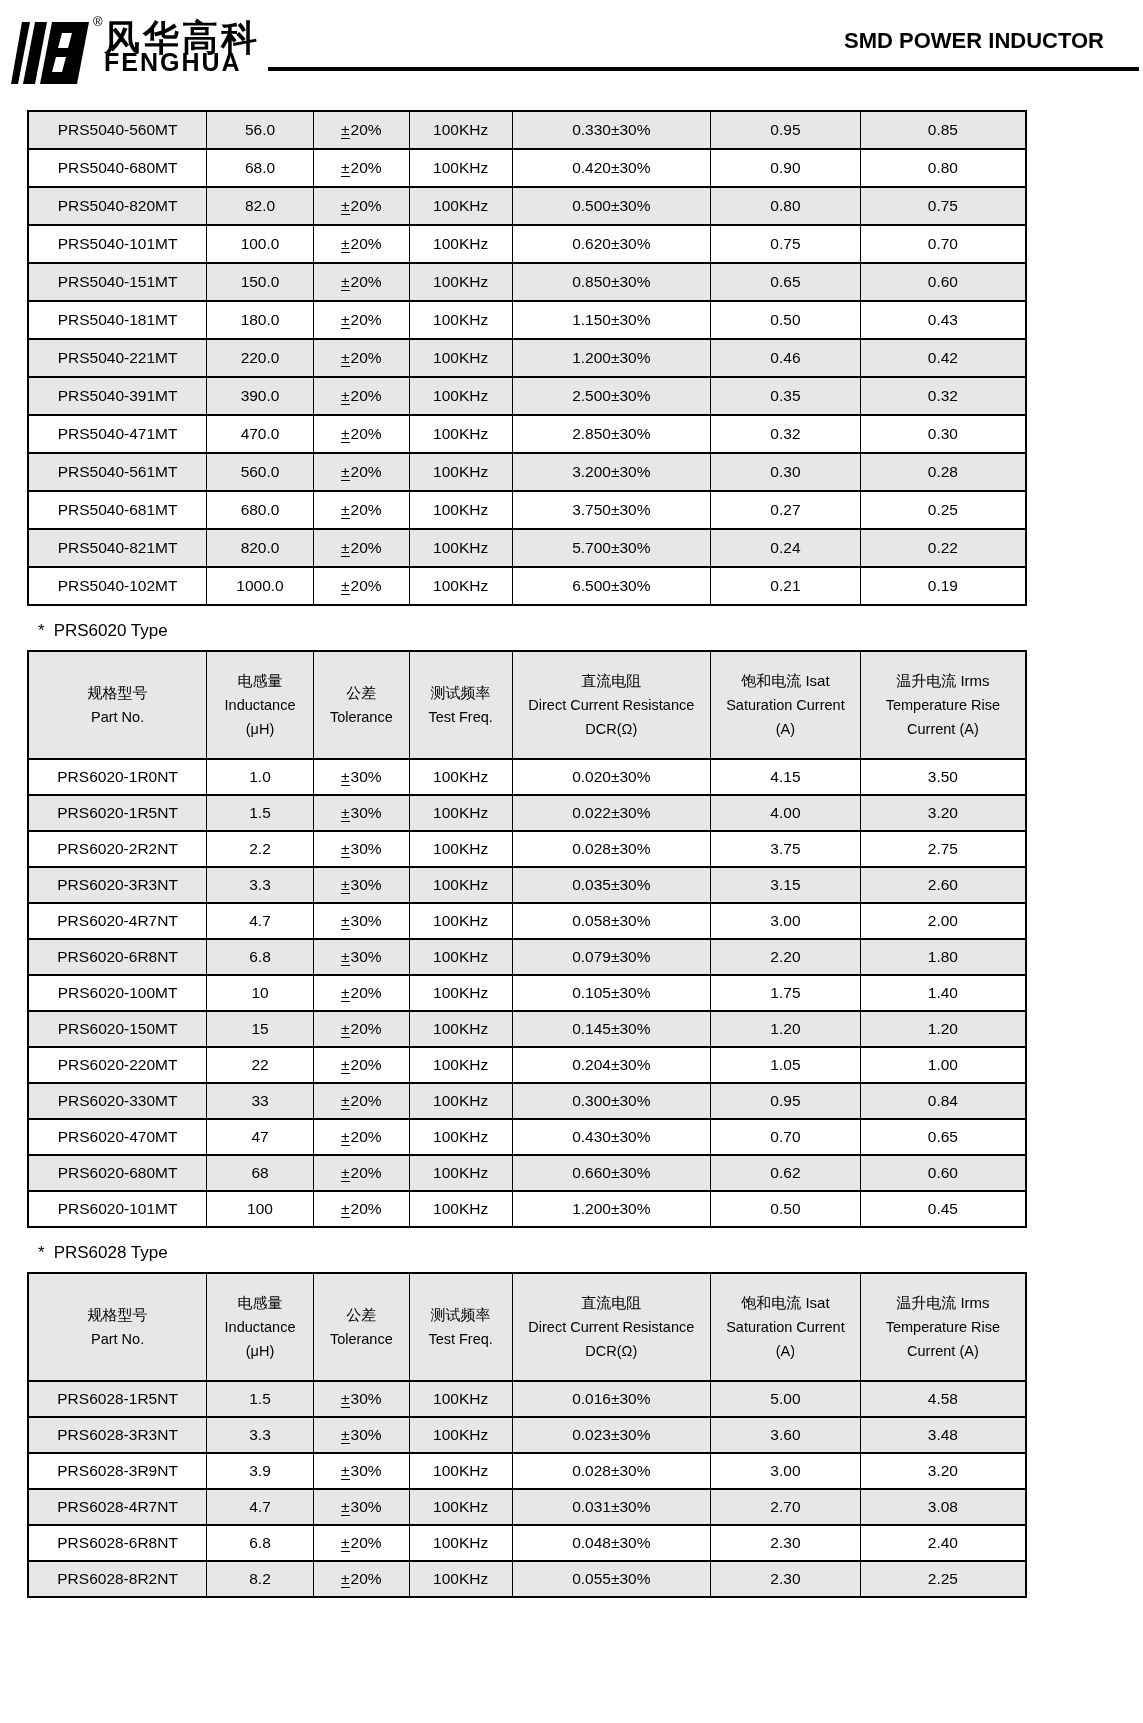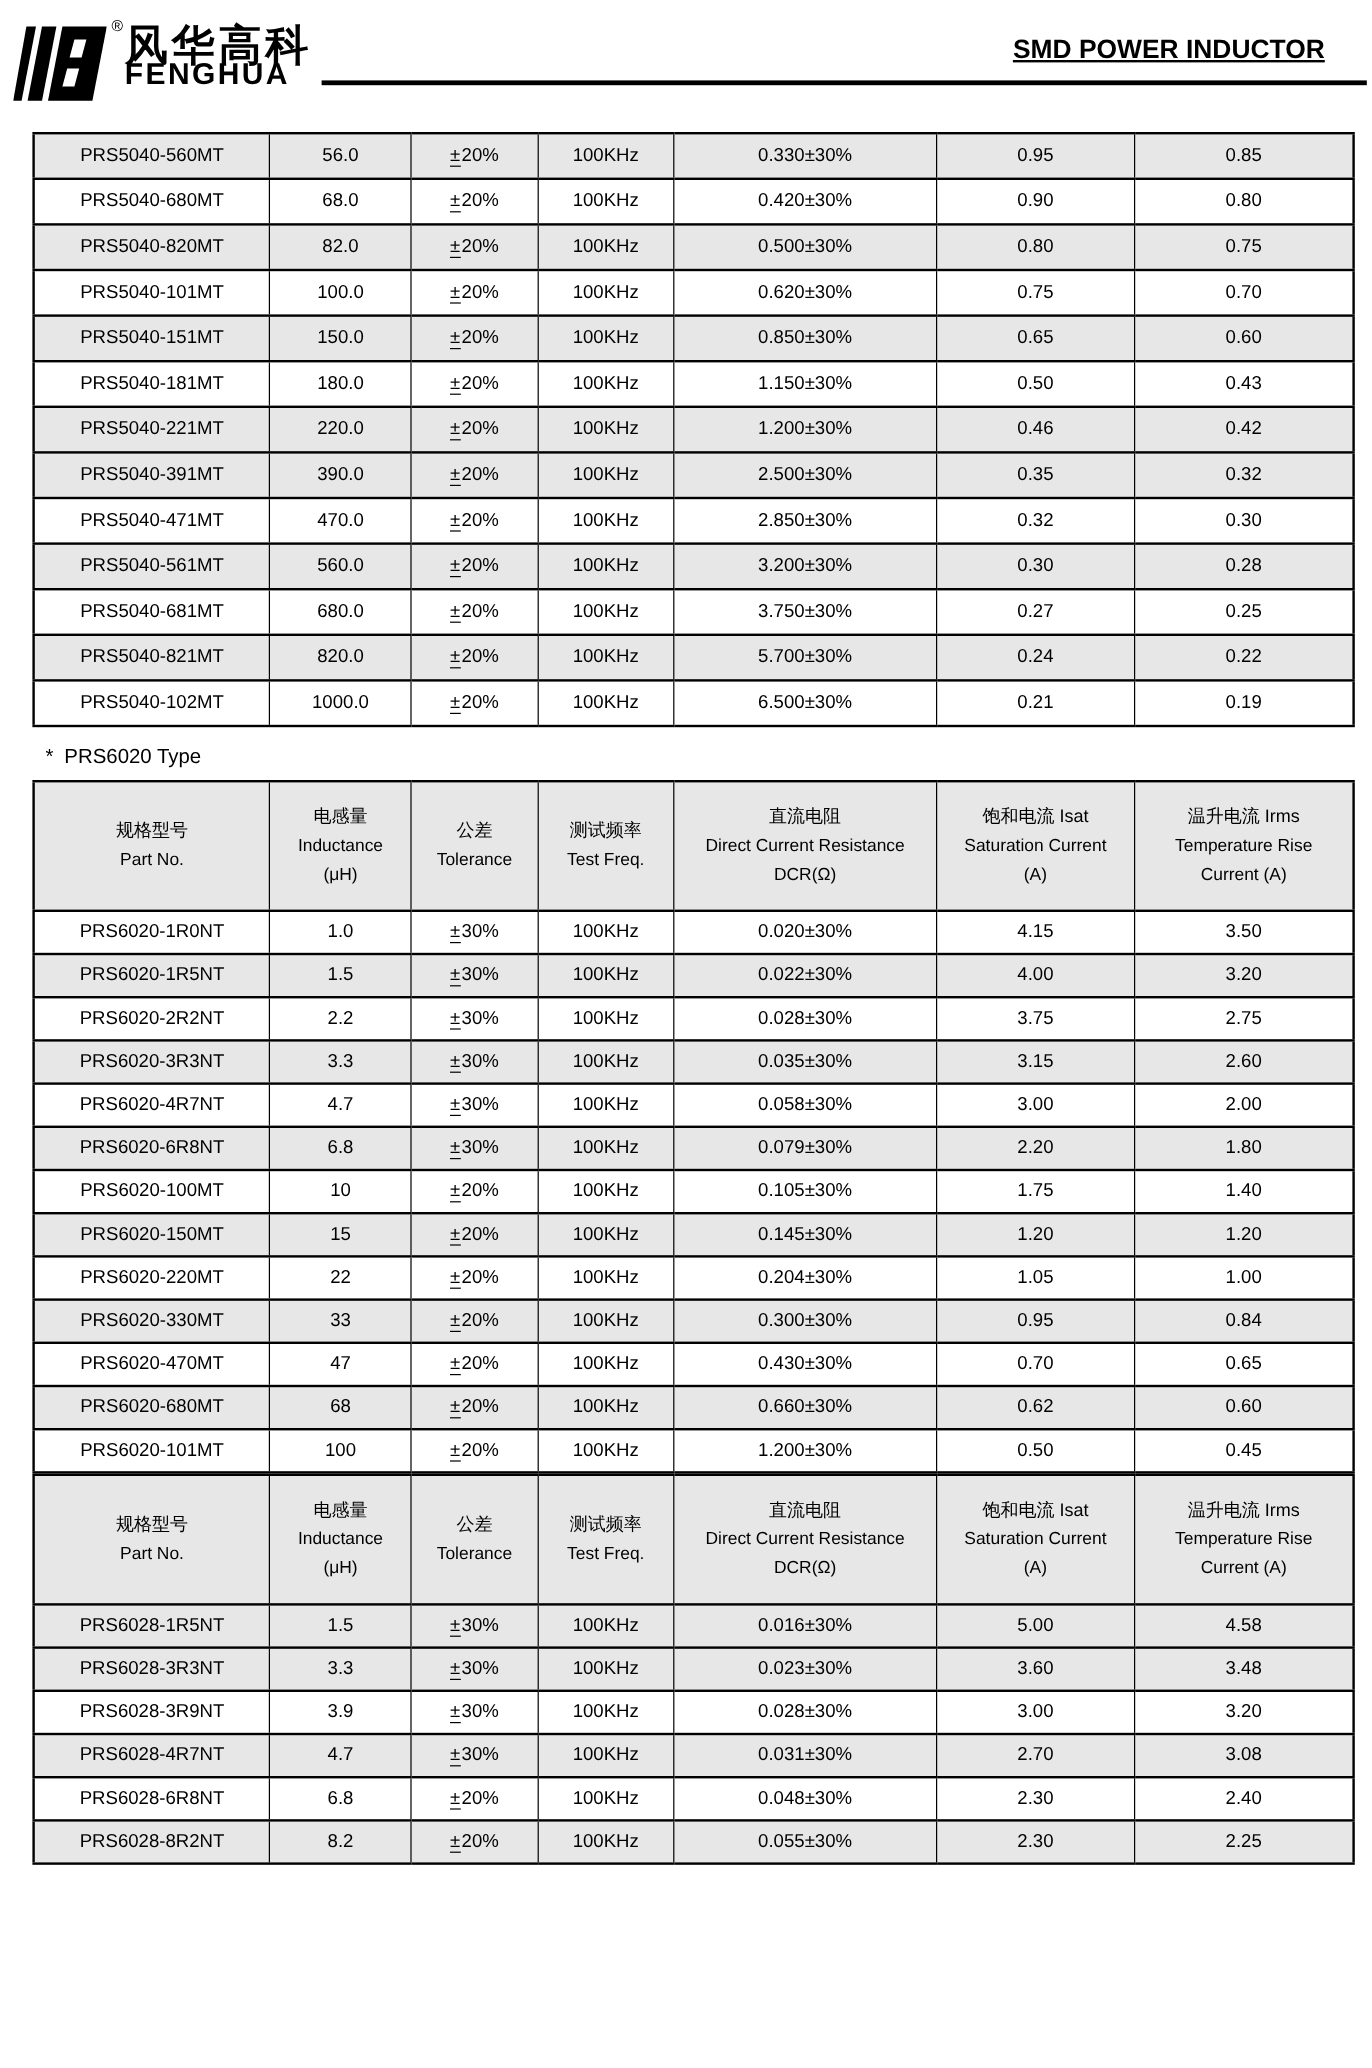--- a/index.html
+++ b/index.html
@@ -9,25 +9,25 @@
     overflow:hidden;position:relative;
   }
   .page{position:absolute;inset:0;}
 
   
   .hdr{position:absolute;left:0;top:0;width:1143px;height:100px;}
   .logo-mark{position:absolute;left:11px;top:20px;width:78px;height:66px;}
   .reg{position:absolute;left:93px;top:14px;font-size:13px;}
   .brand-cn{position:absolute;left:104px;top:20px;font-size:36px;font-weight:bold;letter-spacing:3px;line-height:1;}
   .brand-en{position:absolute;left:104px;top:50px;font-size:25px;font-weight:bold;letter-spacing:2px;line-height:1;}
-  .title{position:absolute;top:28px;right:39px;font-size:22px;font-weight:bold;text-decoration:underline;}
+  .title{position:absolute;top:28px;right:39px;font-size:22px;font-weight:bold;}
   .rule{position:absolute;left:268px;right:4px;top:67px;height:4px;background:#000;}
 
   
-  .content{position:absolute;top:110px;left:27px;width:1102px;}
+  .content{position:absolute;top:110px;left:27px;width:1000px;}
   .section-heading{margin:15px 0 9px 11px;font-size:17px;}
   .section-heading .marker{margin-right:9px;}
 
   table.spec-table{border-collapse:collapse;width:100%;table-layout:fixed;text-align:center;border:2px solid #000;}
   .spec-table th,.spec-table td{border:2px solid #000;border-left-width:1px;border-right-width:1px;padding:0 2px;}
   .spec-table td{font-size:15.5px;font-weight:normal;}
   .spec-table th{font-weight:normal;background:#e7e7e7;}
   .spec-table thead tr{height:108px;padding-left:48px;}
   .spec-table th .cn{font-size:15px;line-height:24px;}
   .spec-table th .en{font-size:14.5px;line-height:24px;}
@@ -350,20 +350,21 @@
             <td>PRS6020-101MT</td>
             <td>100</td>
             <td><span class="pm">±</span>20%</td>
             <td>100KHz</td>
             <td>1.200±30%</td>
             <td>0.50</td>
             <td>0.45</td>
           </tr>
         </tbody>
       </table>
+      <div class="section-heading"><span class="marker">*</span><span class="heading-text">PRS6028 Type</span></div>
       <table class="spec-table t-prs6028">
         <colgroup>
           <col class="col1">
           <col class="col2">
           <col class="col3">
           <col class="col4">
           <col class="col5">
           <col class="col6">
           <col class="col7">
         </colgroup>

